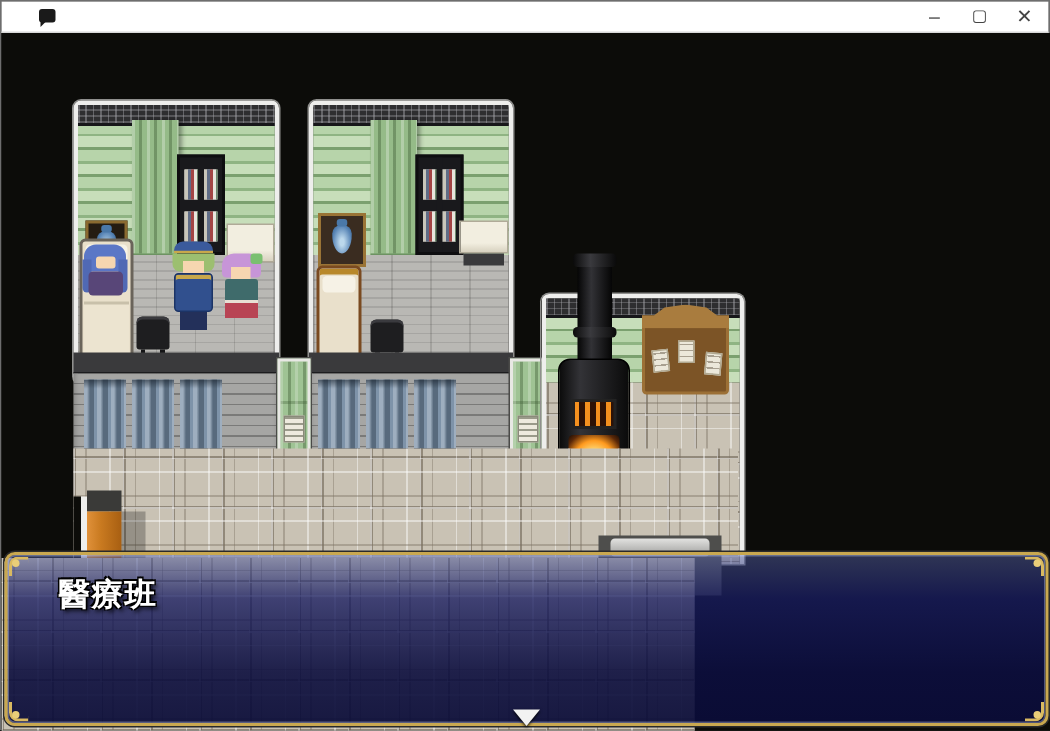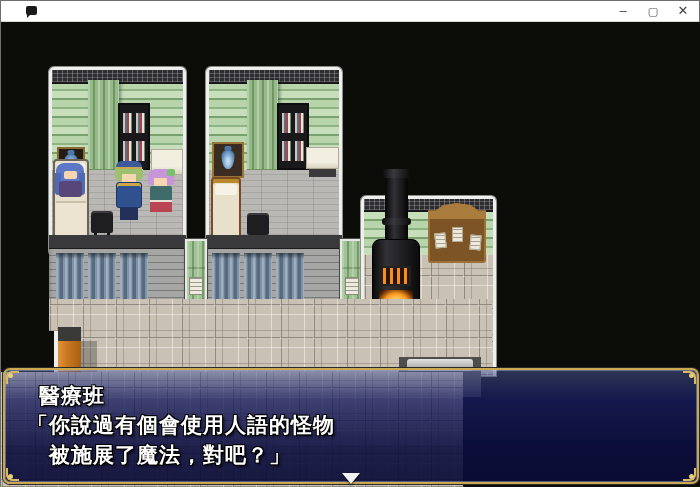--- a/index.html
+++ b/index.html
@@ -249,19 +249,17 @@
     </div>
 
     <div class="abs panel-floor" style="left:0; top:350px; width:462px; height:116px;"></div>
 
     <div id="dialog">
       <span class="dcorner dc-tl"></span>
       <span class="dcorner dc-tr"></span>
       <span class="dcorner dc-bl"></span>
       <span class="dcorner dc-br"></span>
       <div class="dlg-text" id="dlg-speaker">醫療班</div>
-      <div class="dlg-text" id="dlg-line1">「你說過有個會使用人語的怪物</div>
-      <div class="dlg-text" id="dlg-line2">　被施展了魔法，對吧？」</div>
       <div id="next-arrow"></div>
     </div>
 
   </div>
 </div>
 
 </body></html>

